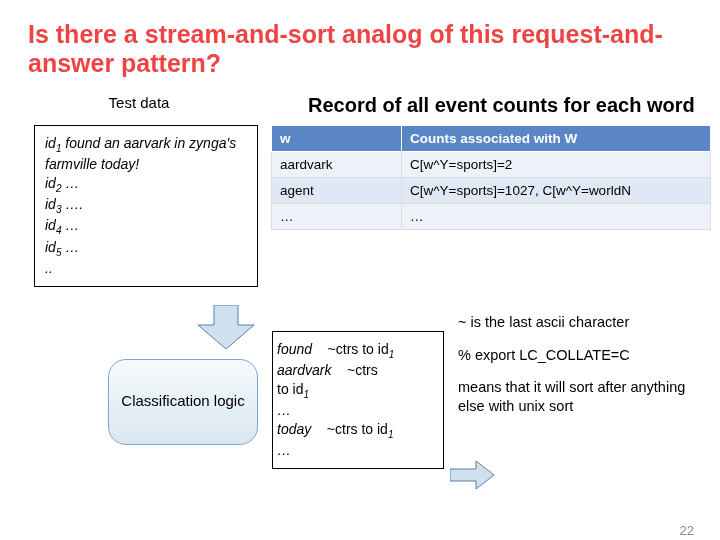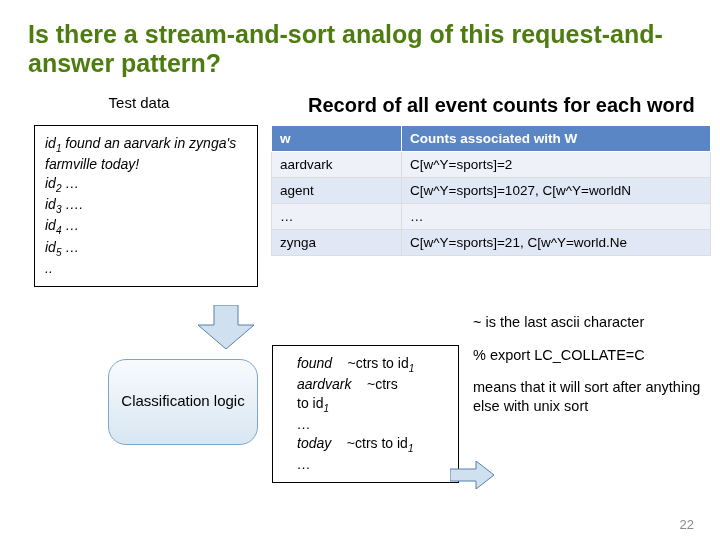--- a/index.html
+++ b/index.html
@@ -5,21 +5,21 @@
   * { box-sizing: border-box; margin: 0; padding: 0; }
   body {
     width: 720px;
     height: 540px;
     background: #fff;
     font-family: Arial, Helvetica, sans-serif;
     position: relative;
     overflow: hidden;
   }
   .title {
-    color: #4d7c0f;
+    color: #ef4444;
     font-weight: 700;
     font-size: 25px;
     line-height: 1.15;
     padding: 20px 28px 10px 28px;
     font-family: "Trebuchet MS", Arial, sans-serif;
   }
   .toprow {
     display: flex;
     padding: 6px 0 0 34px;
     gap: 64px;
@@ -95,39 +95,39 @@
     justify-content: center;
     text-align: center;
     font-size: 15px;
     line-height: 1.25;
     background: linear-gradient(#f8fbfd, #d8e6f2);
     border: 1px solid #7ea6cd;
     margin-top: 6px;
   }
   .output-box {
     border: 1px solid #000;
-    width: 187px;
-    padding: 8px 10px 8px 24px;
+    width: 172px;
+    padding: 8px 10px 8px 4px;
     font-size: 14px;
     line-height: 1.35;
     font-style: italic;
-    margin-top: 40px;
+    margin-top: 26px;
     position: relative;
   }
   .explain-col {
     width: 230px;
     font-size: 14.5px;
     line-height: 1.3;
     padding-top: 8px;
   }
   .explain-col p { margin-bottom: 14px; }
   .slide-num {
     position: absolute;
     right: 26px;
-    bottom: 8px;
+    bottom: 2px;
     color: #8a8a8a;
     font-size: 13px;
   }
   .rarrow {
     position: absolute;
     left: 450px;
     top: 461px;
   }
 </style>
 </head>
@@ -162,24 +162,20 @@
             <td>C[w^Y=sports]=2</td>
           </tr>
       <tr>
             <td>agent</td>
             <td>C[w^Y=sports]=1027, C[w^Y=worldN</td>
           </tr>
       <tr>
             <td>…</td>
             <td>…</td>
           </tr>
-      <tr>
-            <td>zynga</td>
-            <td>C[w^Y=sports]=21, C[w^Y=world.Ne</td>
-          </tr>
     </tbody>
       </table>
   </div>
 </div>
 
 <div class="lowrow">
   <div class="arrow-col">
     <div class="downarrow">
       <svg width="64" height="44" viewBox="0 0 64 44">
         <path d="M20 0 H44 V20 H60 L32 44 L4 20 H20 Z" fill="#cfe0ef" stroke="#5a7ea8" stroke-width="1"></path>

